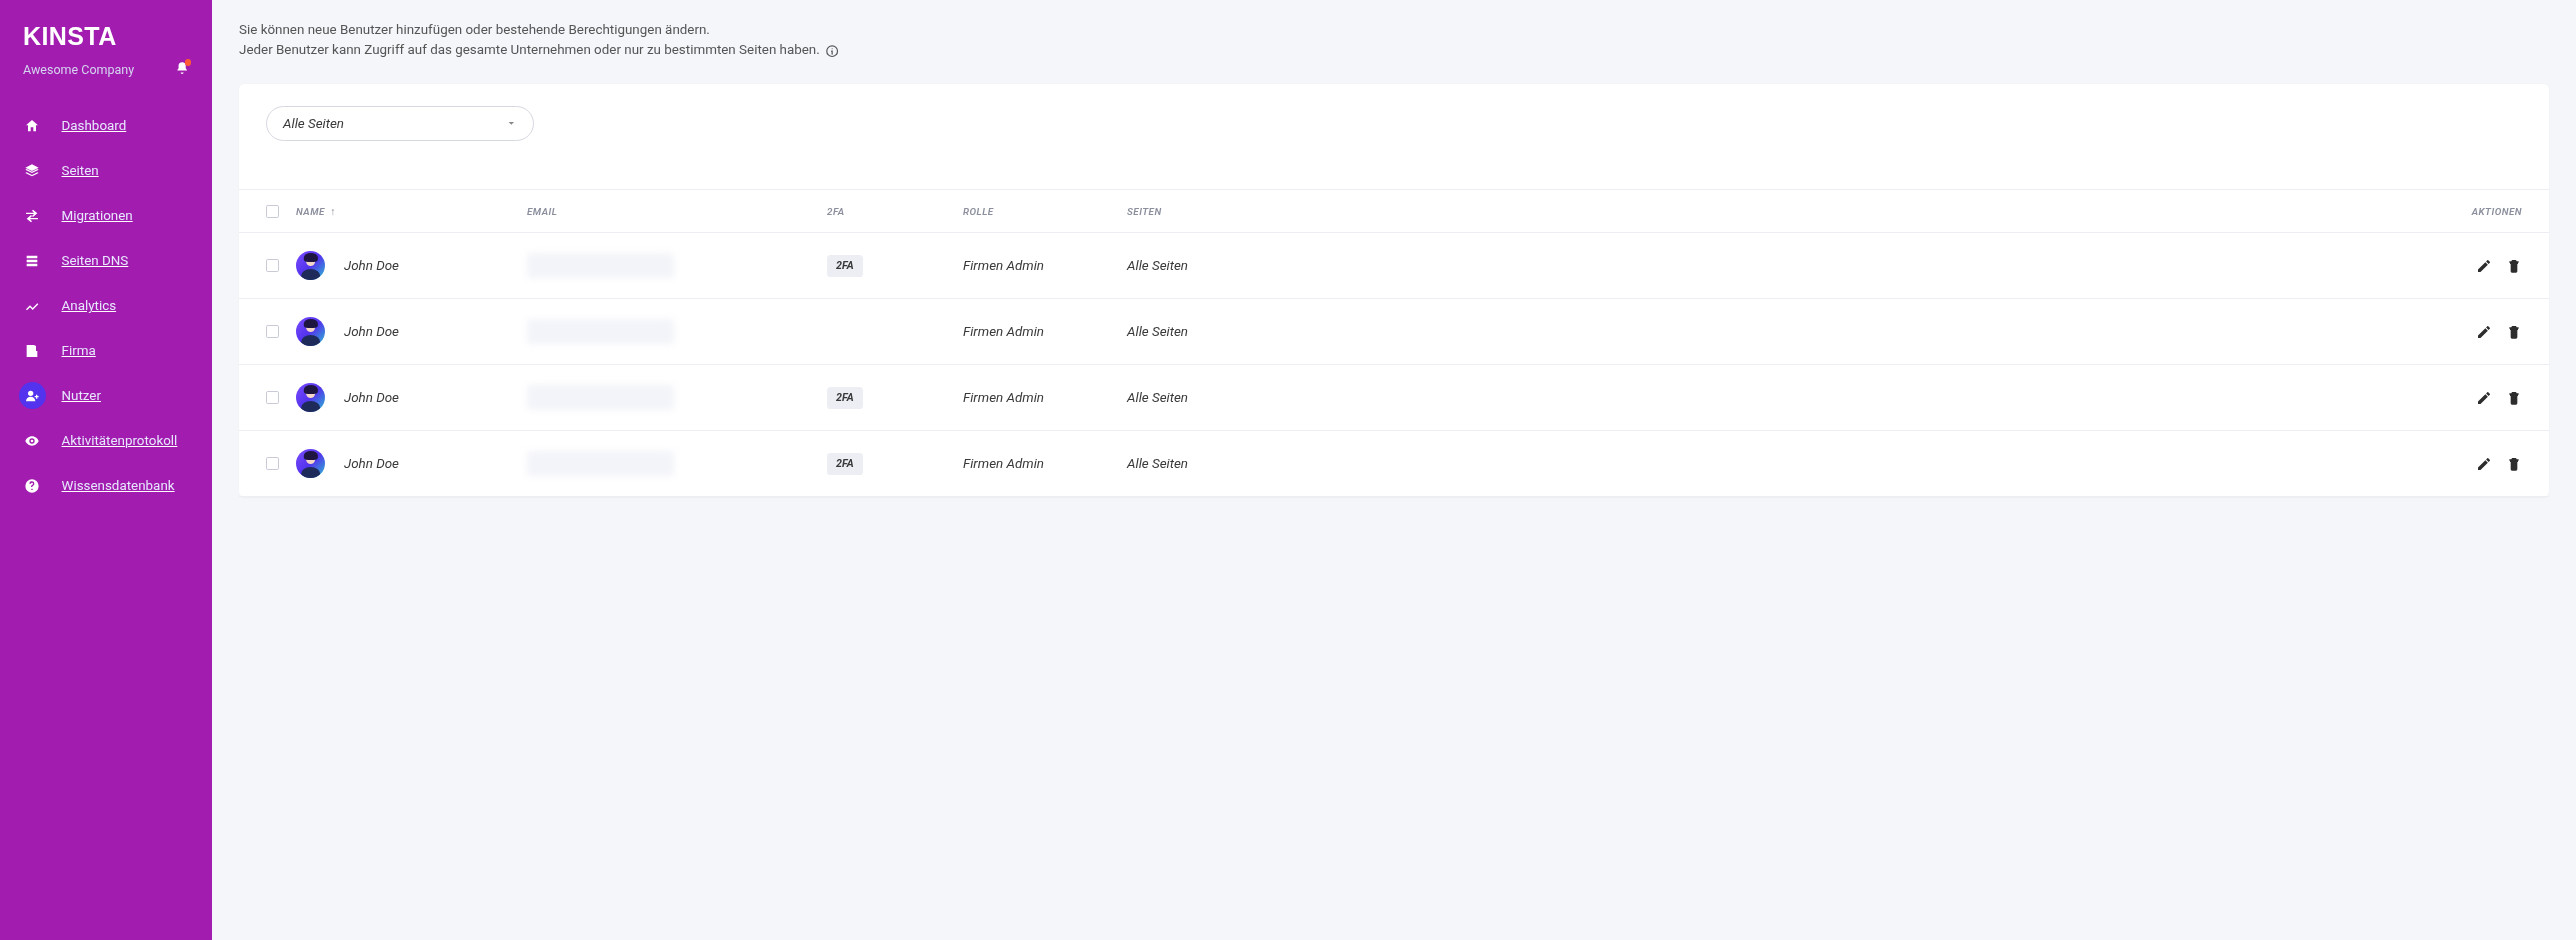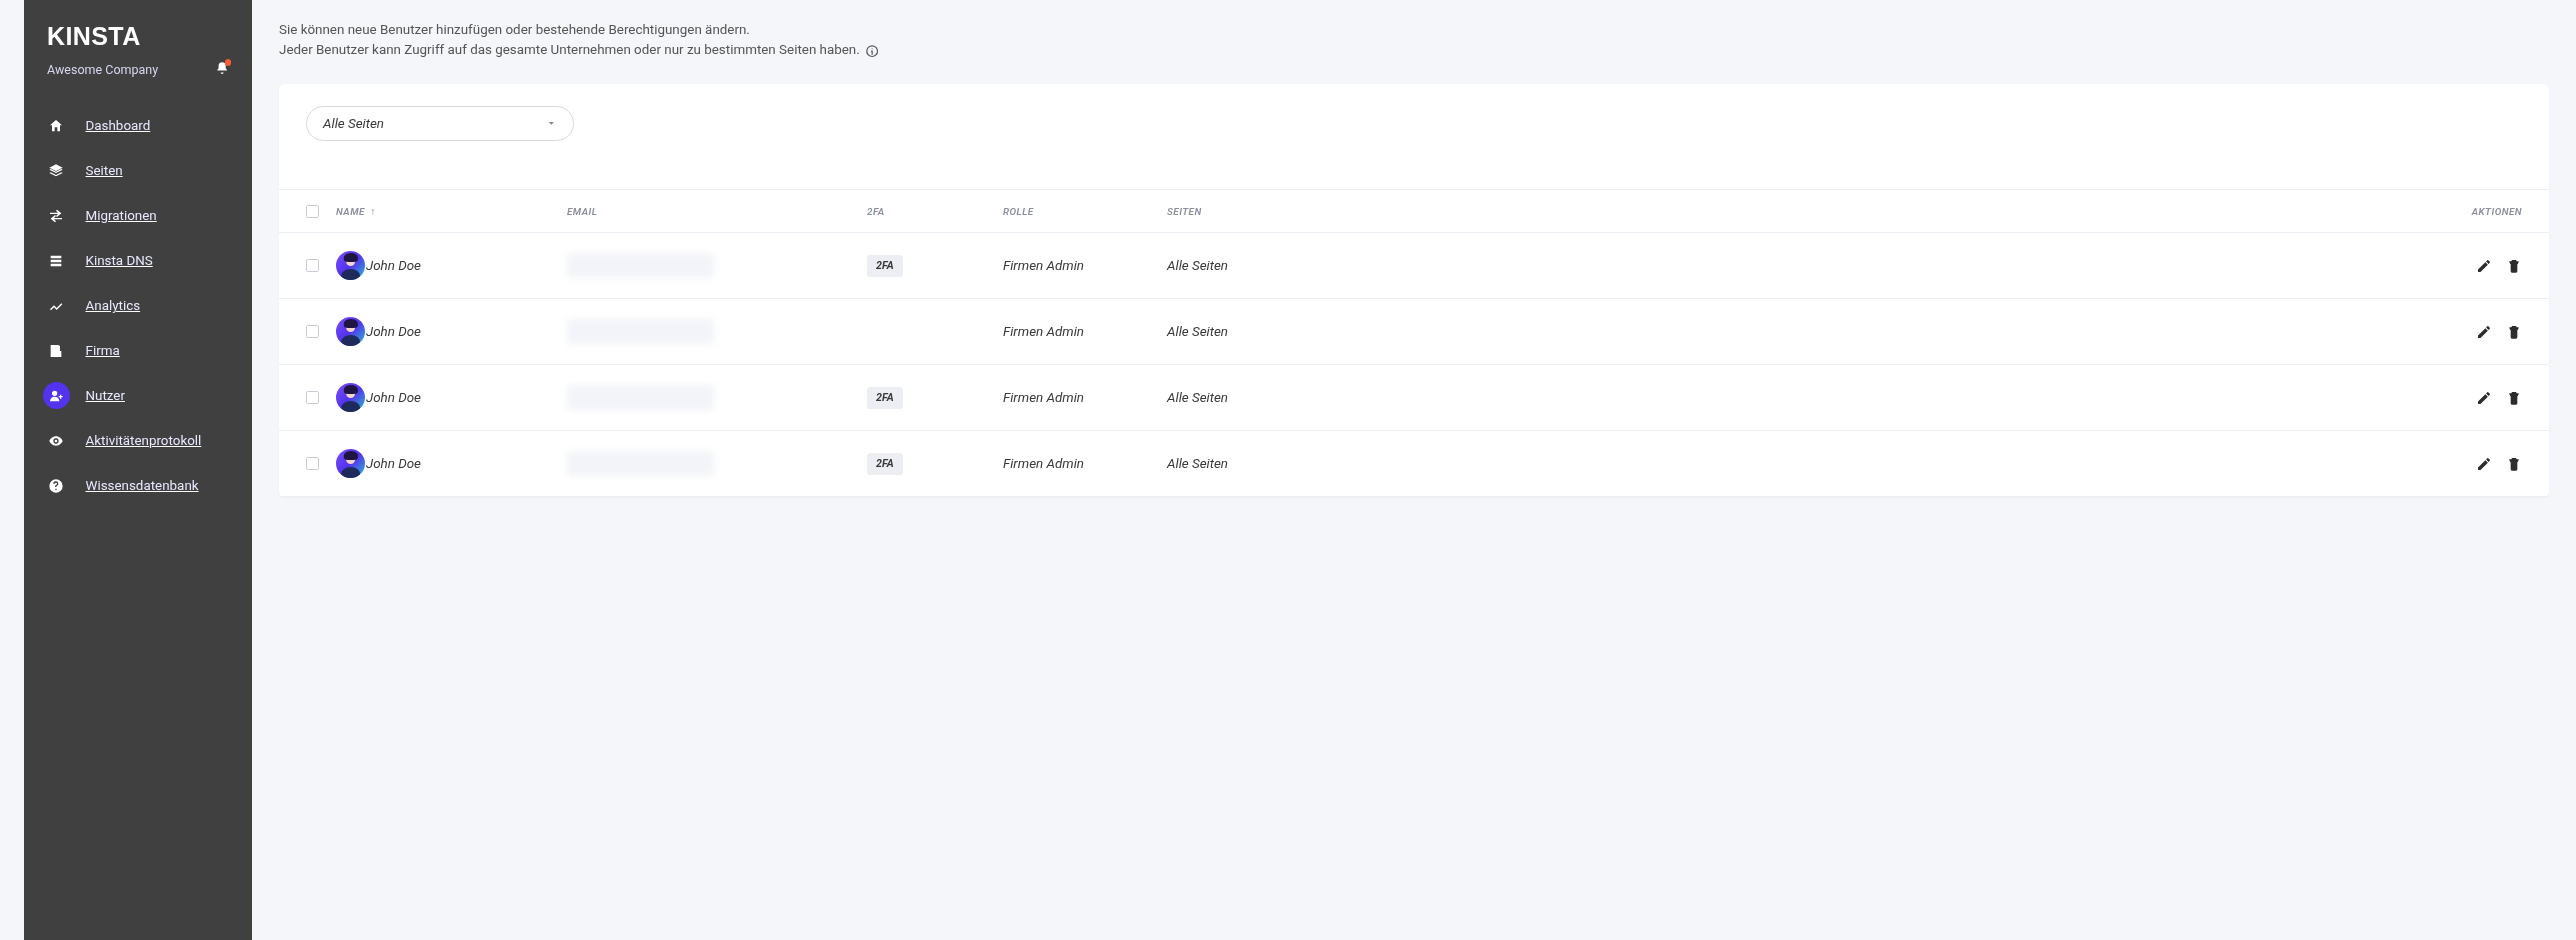--- a/index.html
+++ b/index.html
@@ -7,26 +7,25 @@
       font-family: -apple-system, BlinkMacSystemFont, "Segoe UI", Roboto, Helvetica, Arial, sans-serif;
       background: #f5f6fa;
       color: #2d2d2d;
       display: flex;
       min-height: 100vh;
       width: 100%;
     }
 
     
     .sidebar {
-      width: 228px;
-      background: #404040;
+      width: 212px;
+      background: #a21caf;
       color: #fff;
       padding: 21.5px 0 21.5px 0;
       flex-shrink: 0;
-      margin-left: 24px;
     }
     .logo {
       padding: 0 23px;
       margin-bottom: 10.7px;
     }
     .logo-text {
       font-size: 25px;
       font-weight: 800;
       letter-spacing: 0.4px;
       font-family: Arial, sans-serif;
@@ -149,21 +148,21 @@
     }
     .trow {
       display: flex;
       align-items: center;
       border-bottom: 0.9px solid #eceef4;
       padding: 18px 27px;
       font-size: 13.4px;
       color: #3a3a3a;
     }
     .col-check { width: 30px; flex-shrink: 0; }
-    .col-name  { width: 231px; display: flex; align-items: center; gap: 1px; }
+    .col-name  { width: 231px; display: flex; align-items: center; gap: 19px; }
     .col-email { width: 300px; }
     .col-2fa   { width: 136px; }
     .col-role  { width: 164px; }
     .col-pages { flex: 1; }
     .col-actions { width: 72px; display: flex; gap: 14.3px; justify-content: flex-end; }
 
     .thead .col-name { gap: 5.4px; }
     .sort-arrow { font-size: 10.7px; }
 
     .checkbox {
@@ -266,21 +265,21 @@
           </svg>
         </span>
         <span>Migrationen</span>
       </li>
       <li class="nav-item">
         <span class="nav-icon-wrap">
           <svg viewBox="0 0 24 24">
             <use href="#dns-icon"></use>
           </svg>
         </span>
-        <span>Kinsta DNS</span>
+        <span>Seiten DNS</span>
       </li>
       <li class="nav-item">
         <span class="nav-icon-wrap">
           <svg viewBox="0 0 24 24">
             <use href="#trend-icon"></use>
           </svg>
         </span>
         <span>Analytics</span>
       </li>
       <li class="nav-item">

